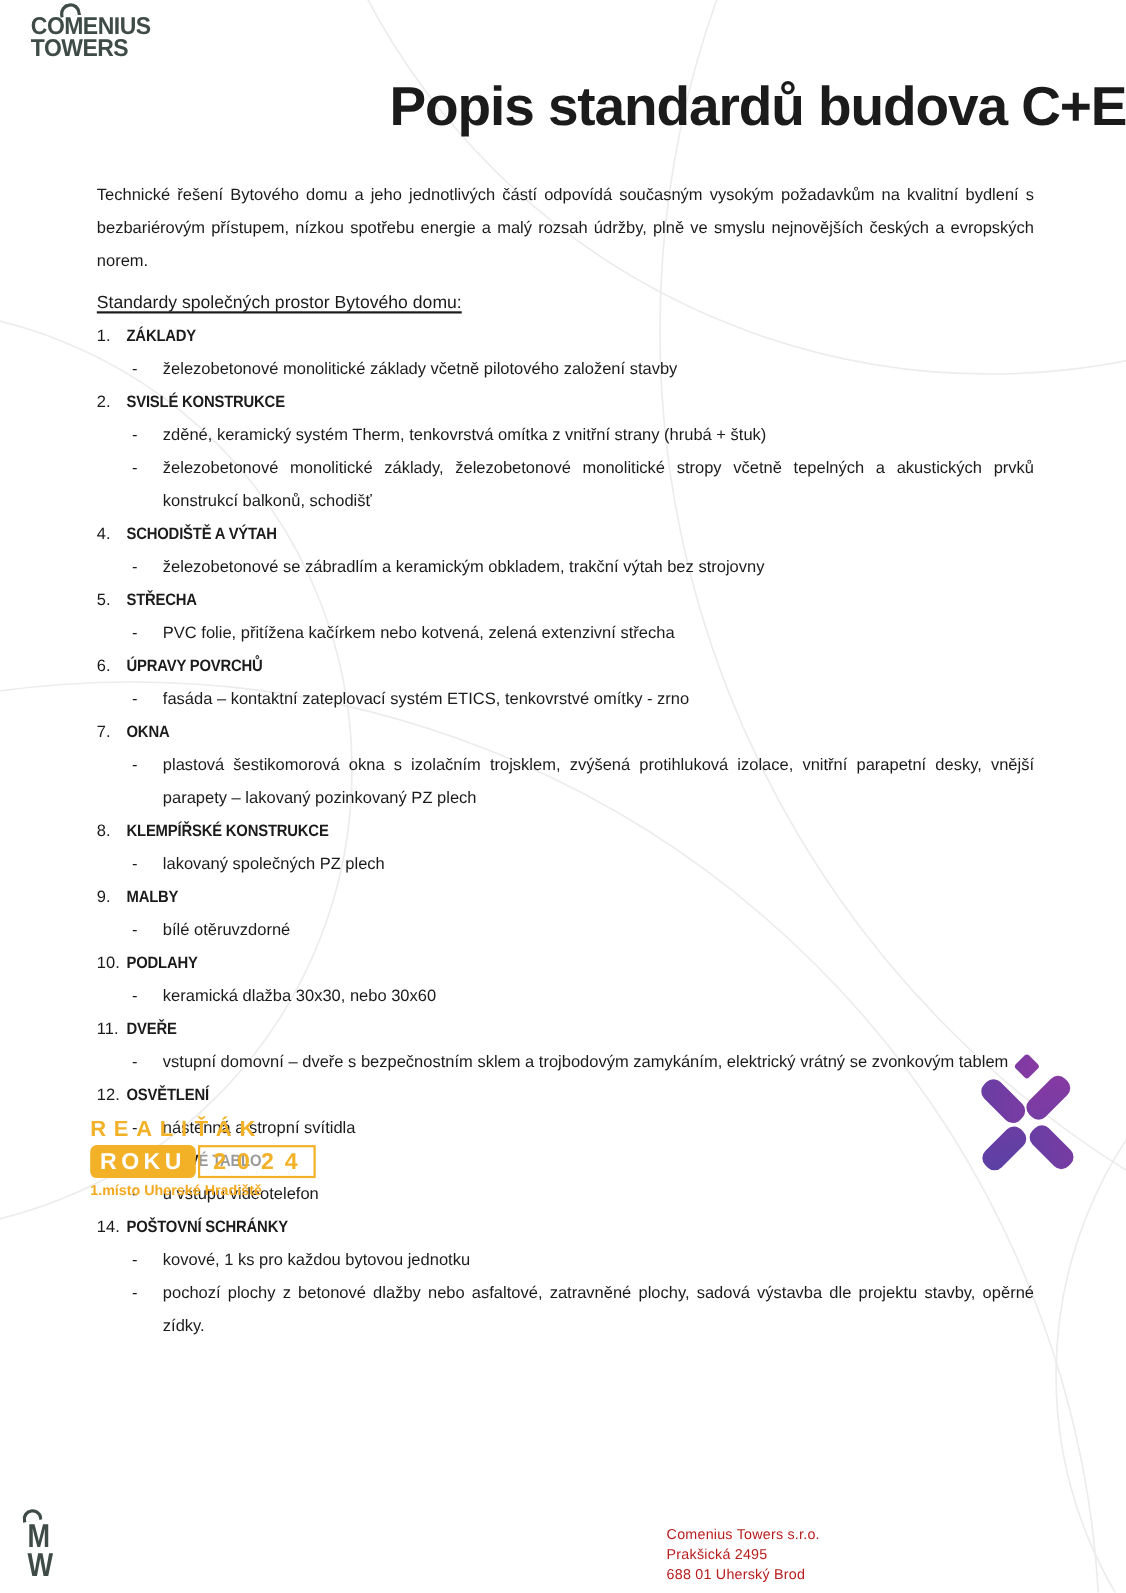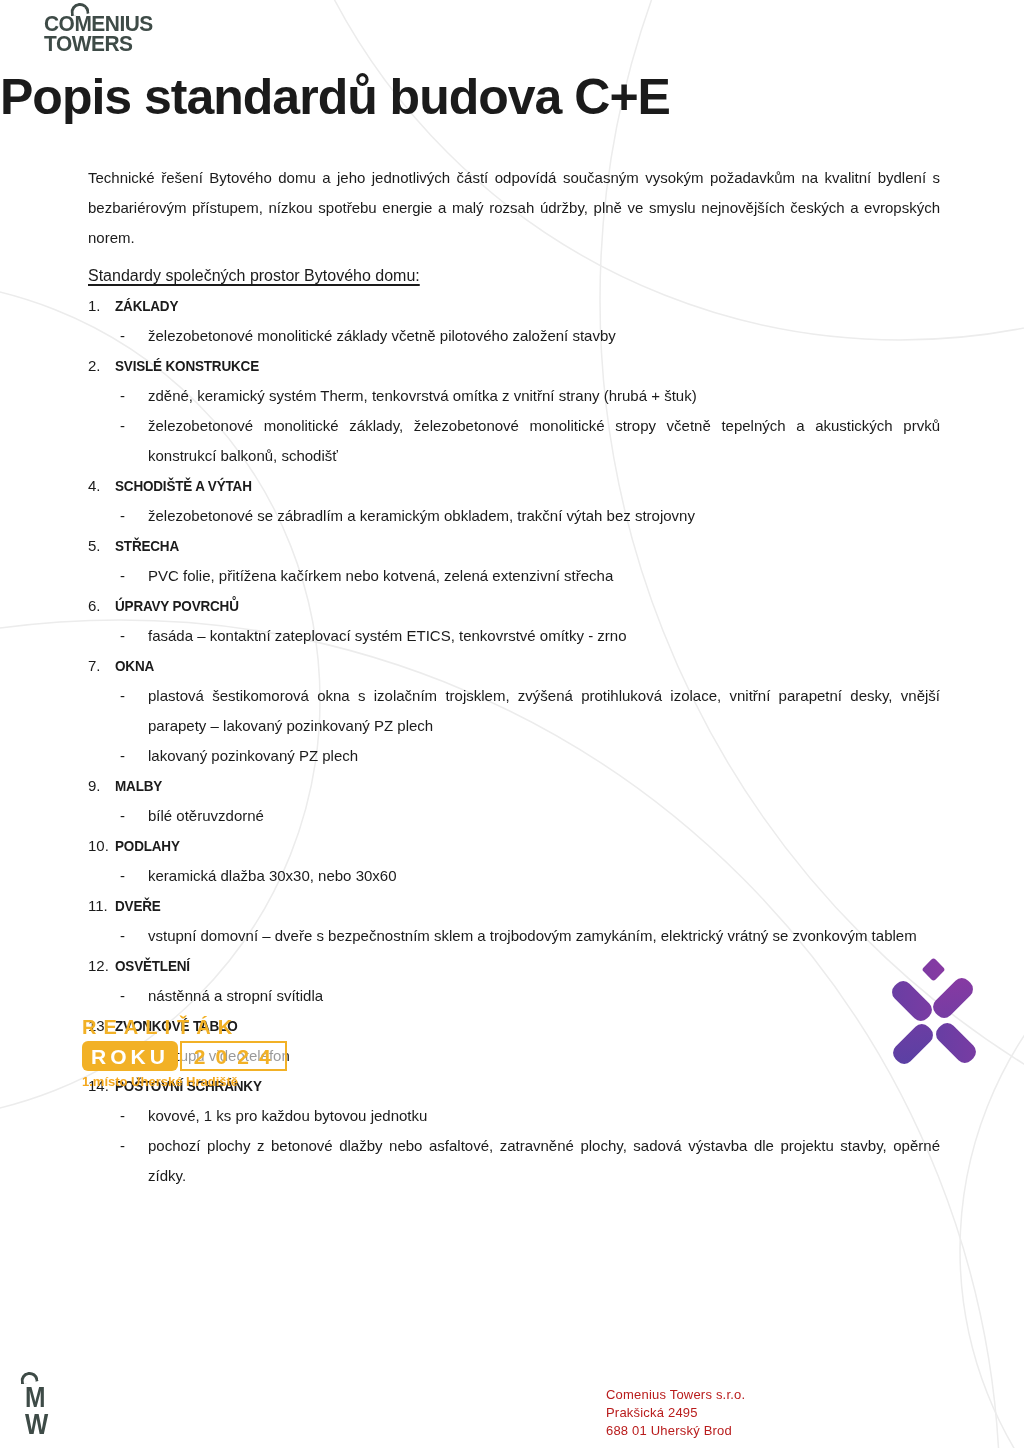--- a/index.html
+++ b/index.html
@@ -8,29 +8,29 @@
 
   .page {
     position:relative; width:1024px; height:1448px;
     background:#ffffff; overflow:hidden;
   }
 
   
   .bg-curves { position:absolute; inset:0; z-index:0; }
 
   
-  .brand { position:absolute; left:44px; top:14px; z-index:1; color:#3e4b47; }
+  .brand { position:absolute; left:28px; top:14px; z-index:1; color:#3e4b47; }
   .brand-line { font-weight:700; font-size:22px; line-height:20px; letter-spacing:-0.5px;
                 display:block; transform:scaleX(0.95); transform-origin:0 50%; }
   .brand-arch { position:absolute; left:26px; top:-11px; width:19px; height:12px;
                 border:3.5px solid #3e4b47; border-bottom:none;
                 border-radius:11px 11px 0 0; transform:rotate(-8deg); }
 
   
-  .doc-title { position:absolute; left:0; top:68px; width:1024px; text-align:left;
+  .doc-title { position:absolute; left:0; top:68px; width:1024px; text-align:right;
                font-size:50px; font-weight:700; letter-spacing:-1px; z-index:1; }
 
   
   .content { position:absolute; left:88px; top:163px; width:852px; z-index:1; }
   .intro { font-size:15px; line-height:30px; text-align:justify; }
   .section-heading { margin-top:8px; font-size:16px; line-height:30px; font-weight:400;
                      text-decoration:underline; text-underline-offset:3px;
                      text-decoration-thickness:1.5px; }
 
   ol.standards { list-style:none; }
@@ -143,23 +143,24 @@
           </div>
       </li>
       <li>
         <div class="title-row"><span class="num">7.</span><span class="label">OKNA</span></div>
         <div class="bullet-row">
             <span class="dash">-</span>
             <span class="btext">plastová šestikomorová okna s izolačním trojsklem, zvýšená protihluková izolace, vnitřní parapetní desky, vnější parapety – lakovaný pozinkovaný PZ plech</span>
           </div>
       </li>
       <li>
-        <div class="bullet-row">
-            <span class="dash">-</span>
-            <span class="btext">lakovaný pozinkovaný PZ plech</span>
+        <div class="title-row"><span class="num">8.</span><span class="label">KLEMPÍŘSKÉ KONSTRUKCE</span></div>
+        <div class="bullet-row">
+            <span class="dash">-</span>
+            <span class="btext">lakovaný společných PZ plech</span>
           </div>
       </li>
       <li>
         <div class="title-row"><span class="num">9.</span><span class="label">MALBY</span></div>
         <div class="bullet-row">
             <span class="dash">-</span>
             <span class="btext">bílé otěruvzdorné</span>
           </div>
       </li>
       <li>

